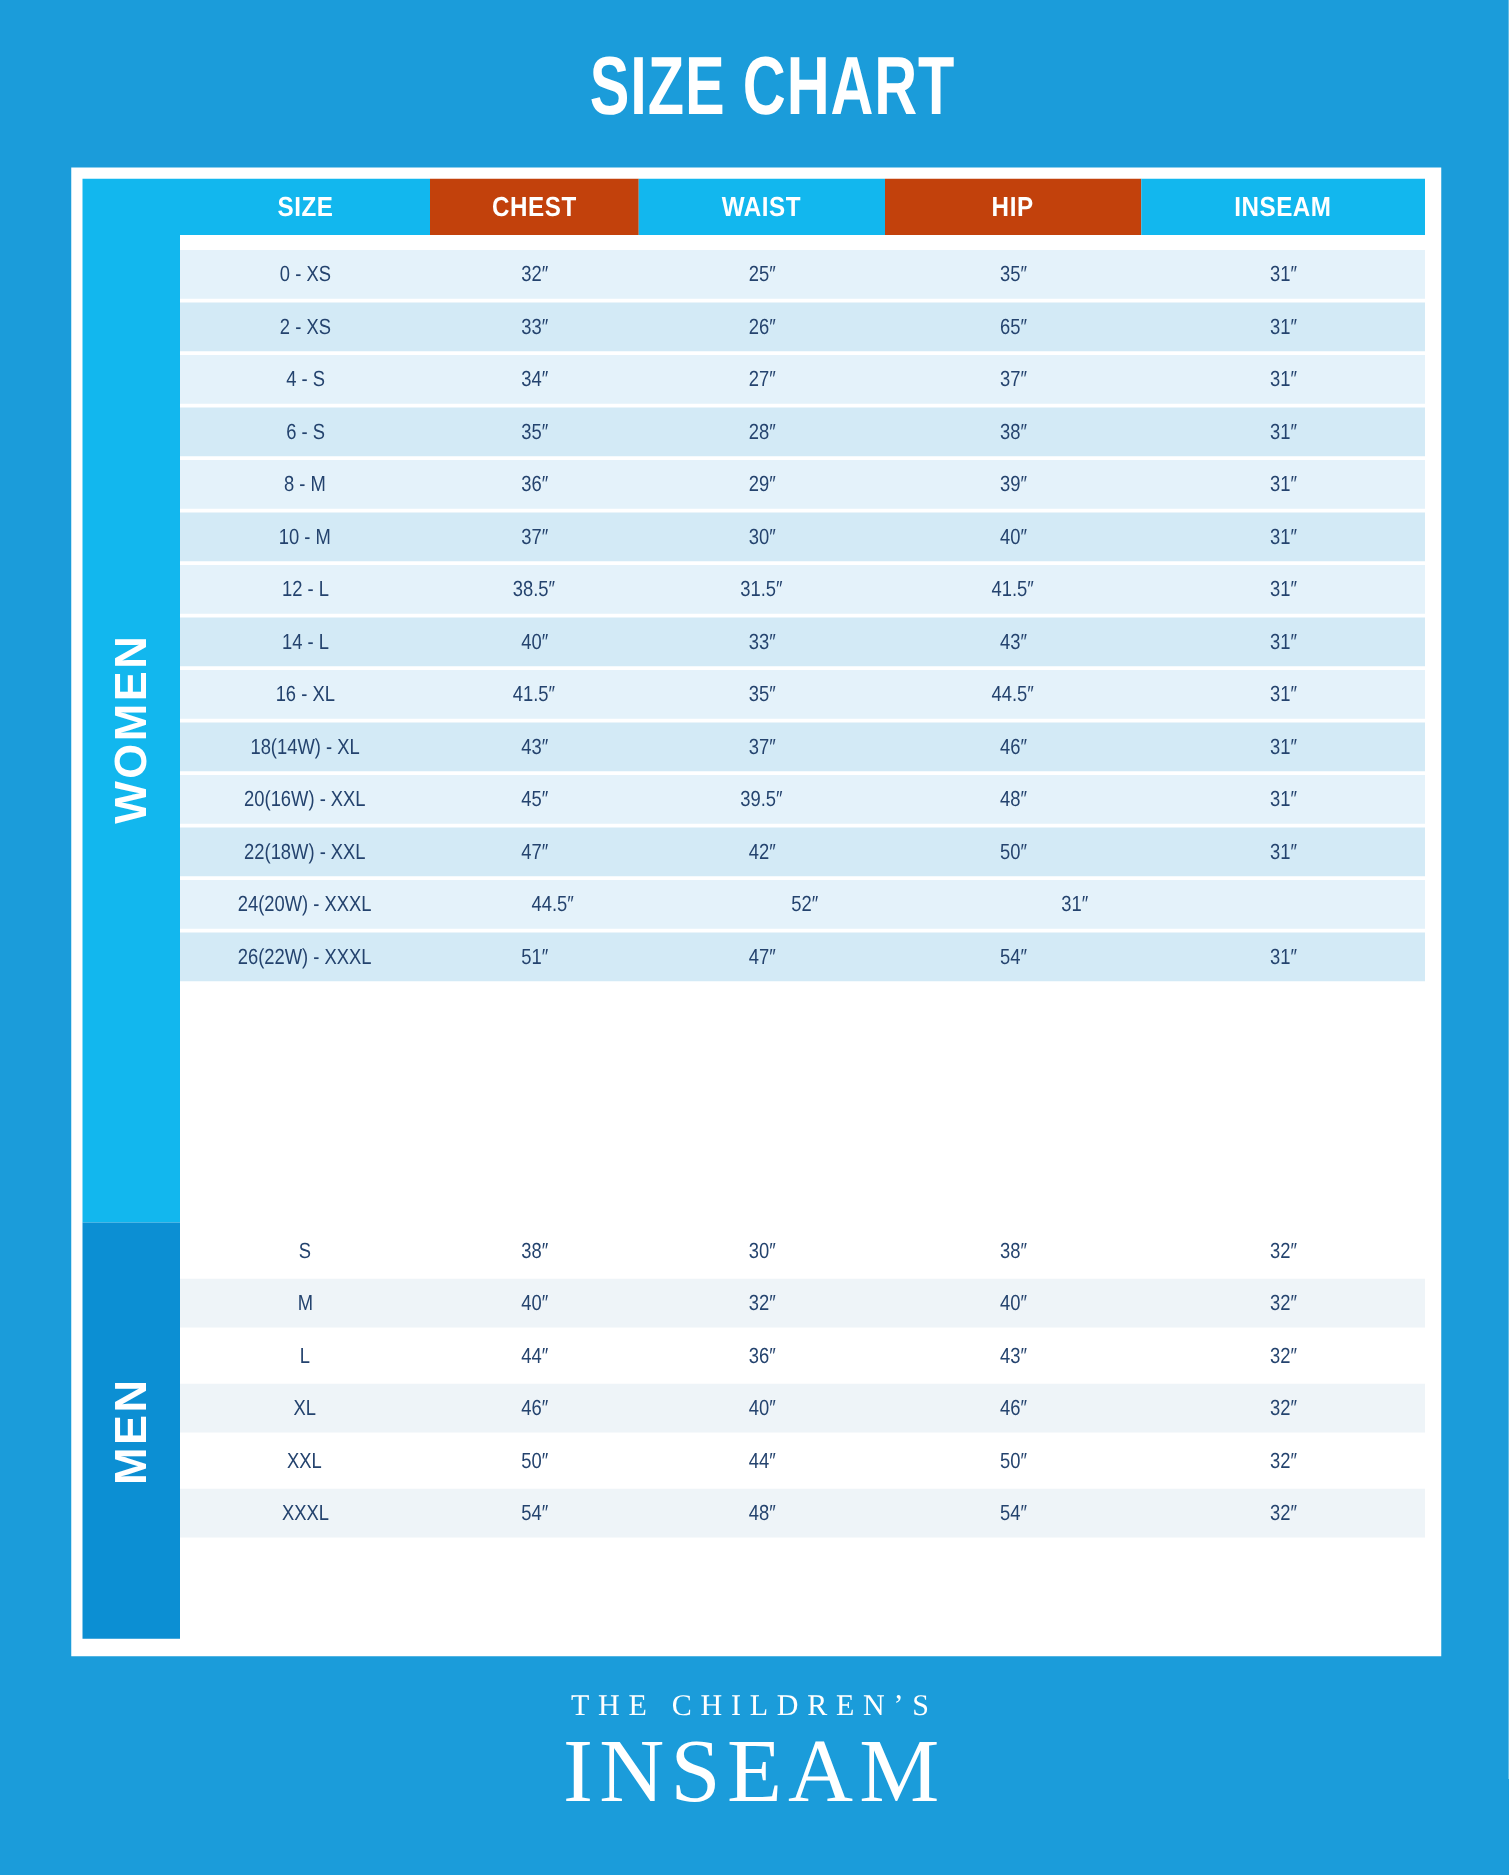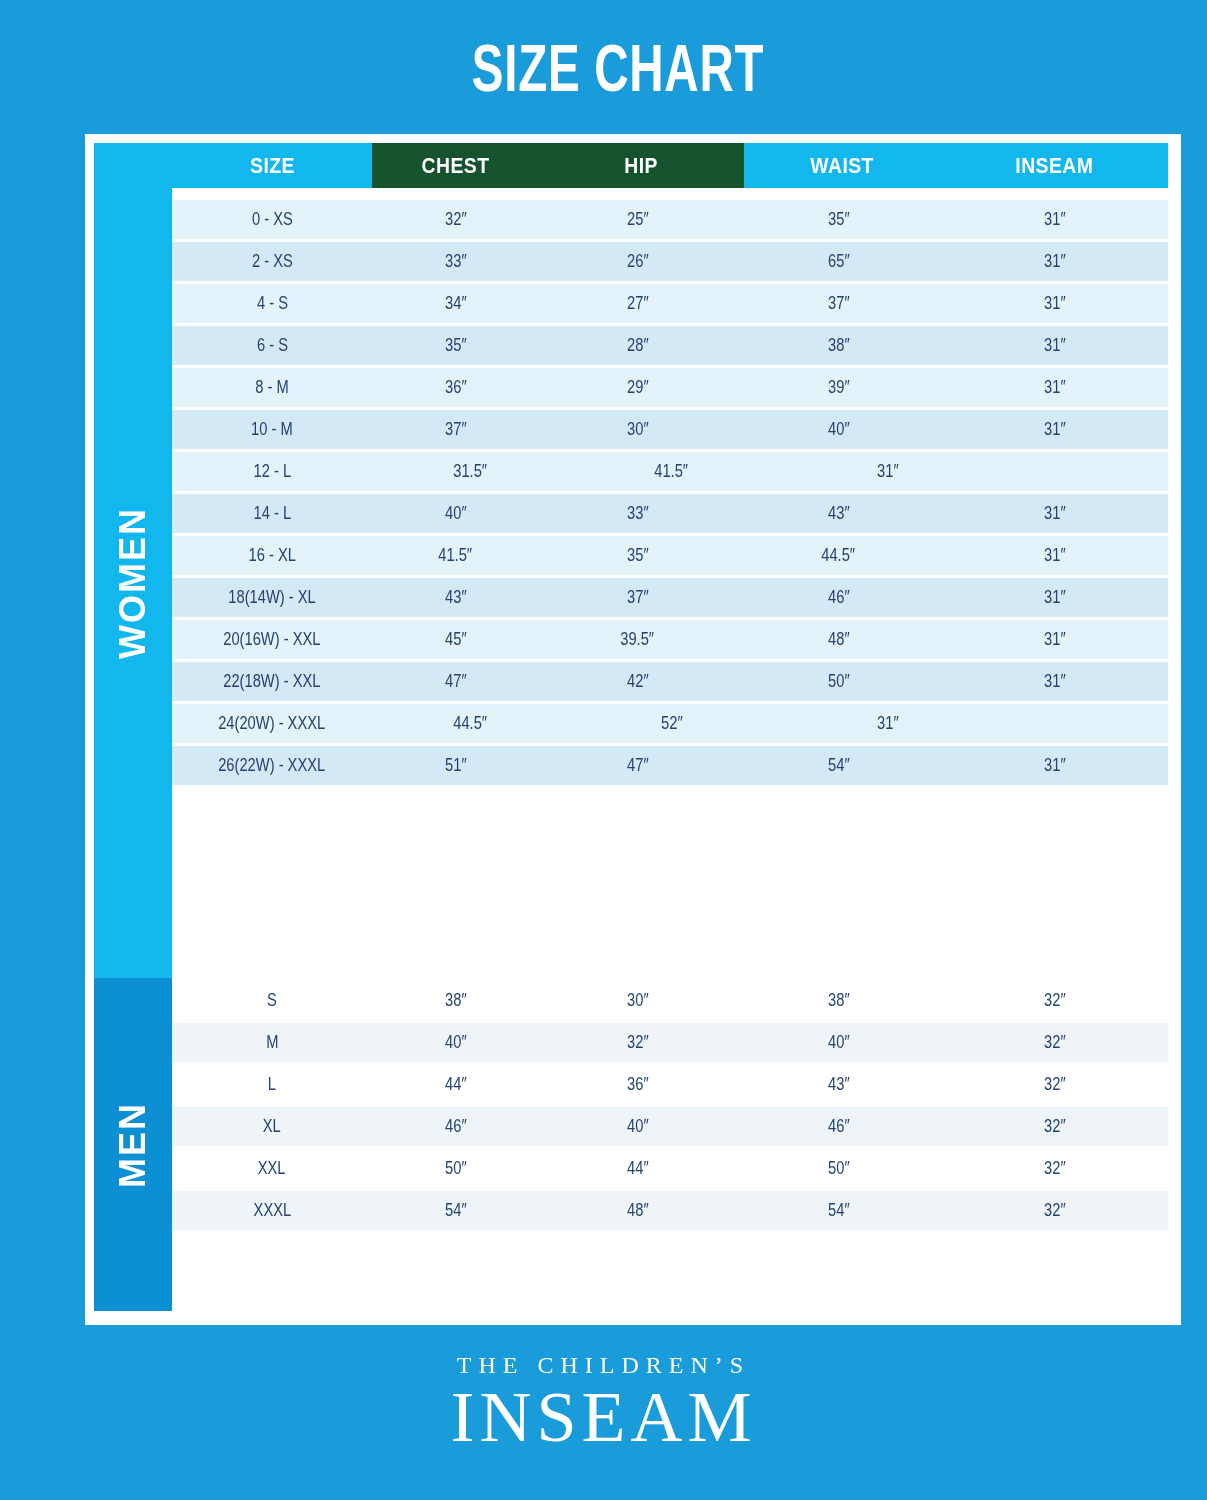--- a/index.html
+++ b/index.html
@@ -24,38 +24,37 @@
     transform-origin:center;
     white-space:nowrap;
   }
   
   .frame{
     position:absolute;left:57px;top:134px;
     width:1096px;height:1191px;
     background:#ffffff;
     box-sizing:border-box;
     padding:9px 26px 14px 9px;
-    margin-left:28px;
   }
   .inner{width:1074px;height:1168px;display:flex;flex-direction:column;}
   
   .header-row{display:flex;height:45px;flex:0 0 45px;}
   .hcell{
     display:flex;align-items:center;justify-content:center;
     height:100%;box-sizing:border-box;
   }
   .hcell span{
     display:inline-block;
     color:#ffffff;font-weight:700;font-size:22px;letter-spacing:.5px;
     transform:scaleX(.88);white-space:nowrap;
   }
   .corner{width:78px;}
   .c0{width:200px;} .c1{width:167px;} .c2{width:197px;} .c3{width:205px;} .c4{width:227px;}
   .light{background:#12b7ee;}
-  .dark{background:#14532d;}
+  .dark{background:#c2410c;}
   
   .body-row{display:flex;flex:1 1 auto;}
   .strip-col{width:78px;display:flex;flex-direction:column;}
   .strip{
     display:flex;align-items:center;justify-content:center;
   }
   .strip-women{height:790px;background:#12b7ee;}
   .strip-men{height:333px;background:#0c8fd3;}
   .strip span{
     display:inline-block;
@@ -111,25 +110,25 @@
     <div class="inner">
 
       <div class="header-row">
         <div class="hcell corner light"></div>
         <div class="hcell c0 light">
           <span>SIZE</span>
         </div>
         <div class="hcell c1 dark">
           <span>CHEST</span>
         </div>
+        <div class="hcell c2 light">
+          <span>WAIST</span>
+        </div>
         <div class="hcell c3 dark">
           <span>HIP</span>
-        </div>
-        <div class="hcell c2 light">
-          <span>WAIST</span>
         </div>
         <div class="hcell c4 light">
           <span>INSEAM</span>
         </div>
       </div>
 
       <div class="body-row">
         <div class="strip-col">
           <div class="strip strip-women">
             <span>WOMEN</span>
@@ -239,20 +238,23 @@
                   <span>40″</span>
                 </div>
                 <div class="cell c4">
                   <span>31″</span>
                 </div>
               </div>
               <div class="row">
                 <div class="cell c0">
                   <span>12 - L</span>
                 </div>
+                <div class="cell c1">
+                  <span>38.5″</span>
+                </div>
                 <div class="cell c2">
                   <span>31.5″</span>
                 </div>
                 <div class="cell c3">
                   <span>41.5″</span>
                 </div>
                 <div class="cell c4">
                   <span>31″</span>
                 </div>
               </div>

